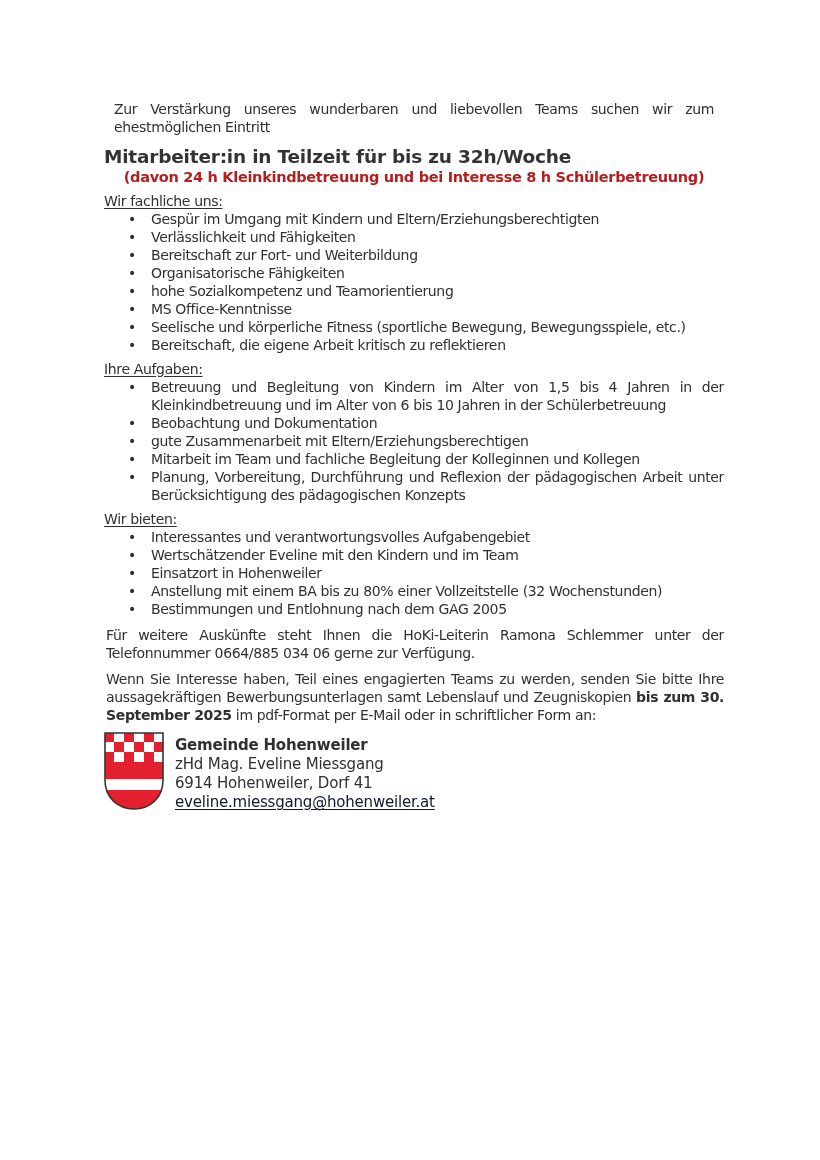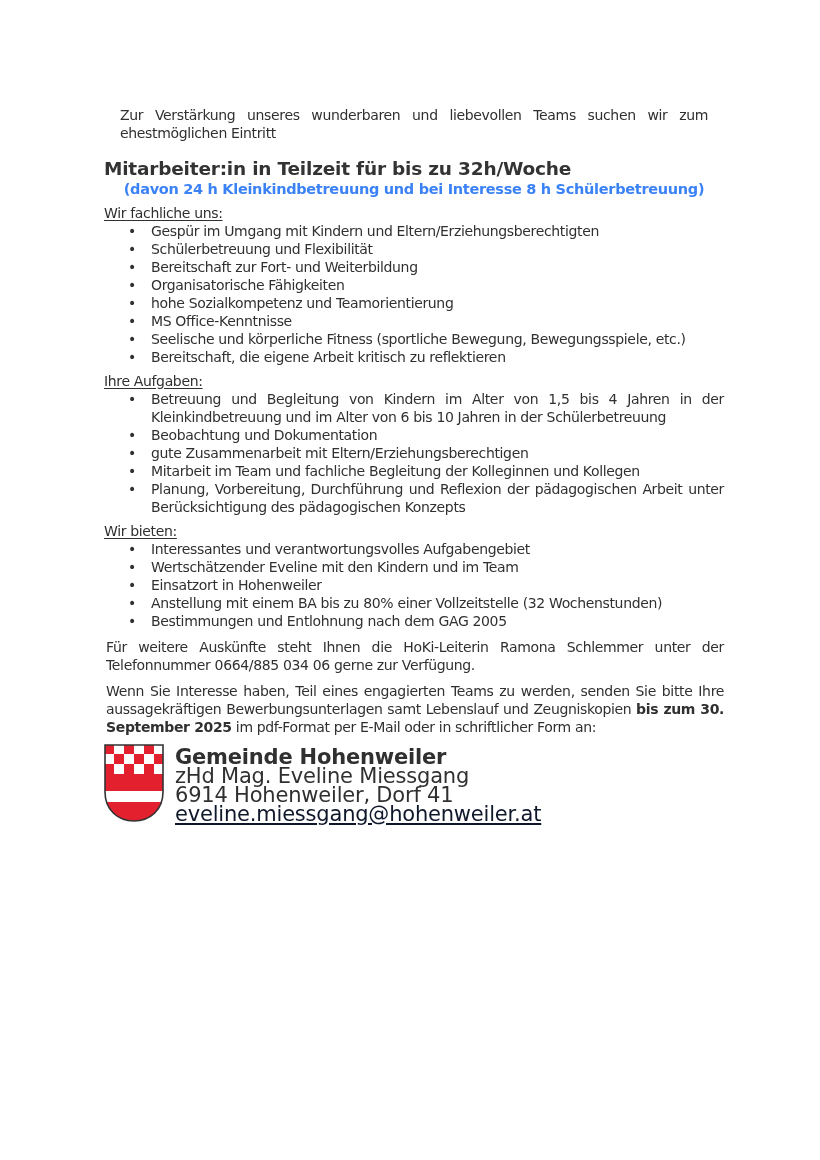--- a/index.html
+++ b/index.html
@@ -21,36 +21,36 @@
       top: 90px;
       width: 620px;
       font-size: 14px;
       line-height: 18px;
       letter-spacing: -0.35px;
     }
     .justify {
       text-align: justify;
       text-align-last: left;
     }
-    .intro { margin: 16px; }
+    .intro { margin: 10px; }
     .title {
       margin: 10px 0 0 0;
       font-weight: bold;
       font-size: 18.5px;
       line-height: 22px;
       color: #333;
       letter-spacing: -0.2px;
     }
     .subtitle {
       margin: 0;
       text-align: center;
       font-weight: bold;
       font-size: 14.5px;
       line-height: 18px;
-      color: #3b82f6;
+      color: #b91c1c;
       letter-spacing: -0.3px;
     }
     .section-heading {
       margin: 6px 0 0 0;
       text-decoration: underline;
       text-underline-offset: 2px;
     }
     ul.bullets {
       list-style: none;
       margin: 0;
@@ -77,21 +77,21 @@
       position: absolute;
       left: 0;
       top: 0;
       width: 60px;
       height: 78px;
     }
     .contact-lines {
       position: absolute;
       left: 71px;
       top: 4px;
-      font-size: 21px;
+      font-size: 15px;
       line-height: 19px;
       letter-spacing: -0.2px;
     }
     .contact-lines .org { font-weight: bold; }
     .email {
       color: #0f172a;
       text-decoration: underline;
       text-underline-offset: 2px;
     }
   </style>
@@ -102,21 +102,21 @@
 
   <p class="intro justify">Zur Verstärkung unseres wunderbaren und liebevollen Teams suchen wir zum ehestmöglichen Eintritt</p>
 
   <h1 class="title">Mitarbeiter:in in Teilzeit für bis zu 32h/Woche</h1>
   <p class="subtitle">(davon 24 h Kleinkindbetreuung und bei Interesse 8 h Schülerbetreuung)</p>
 
   <div>
     <div class="section-heading">Wir fachliche uns:</div>
     <ul class="bullets">
       <li><span class="bullet">•</span><span>Gespür im Umgang mit Kindern und Eltern/Erziehungsberechtigten</span></li>
-      <li><span class="bullet">•</span><span>Schülerbetreuung und Flexibilität</span></li>
+      <li><span class="bullet">•</span><span>Verlässlichkeit und Fähigkeiten</span></li>
       <li><span class="bullet">•</span><span>Bereitschaft zur Fort- und Weiterbildung</span></li>
       <li><span class="bullet">•</span><span>Organisatorische Fähigkeiten</span></li>
       <li><span class="bullet">•</span><span>hohe Sozialkompetenz und Teamorientierung</span></li>
       <li><span class="bullet">•</span><span>MS Office-Kenntnisse</span></li>
       <li><span class="bullet">•</span><span>Seelische und körperliche Fitness (sportliche Bewegung, Bewegungsspiele, etc.)</span></li>
       <li><span class="bullet">•</span><span>Bereitschaft, die eigene Arbeit kritisch zu reflektieren</span></li>
     </ul>
   </div>
 
   <div>

